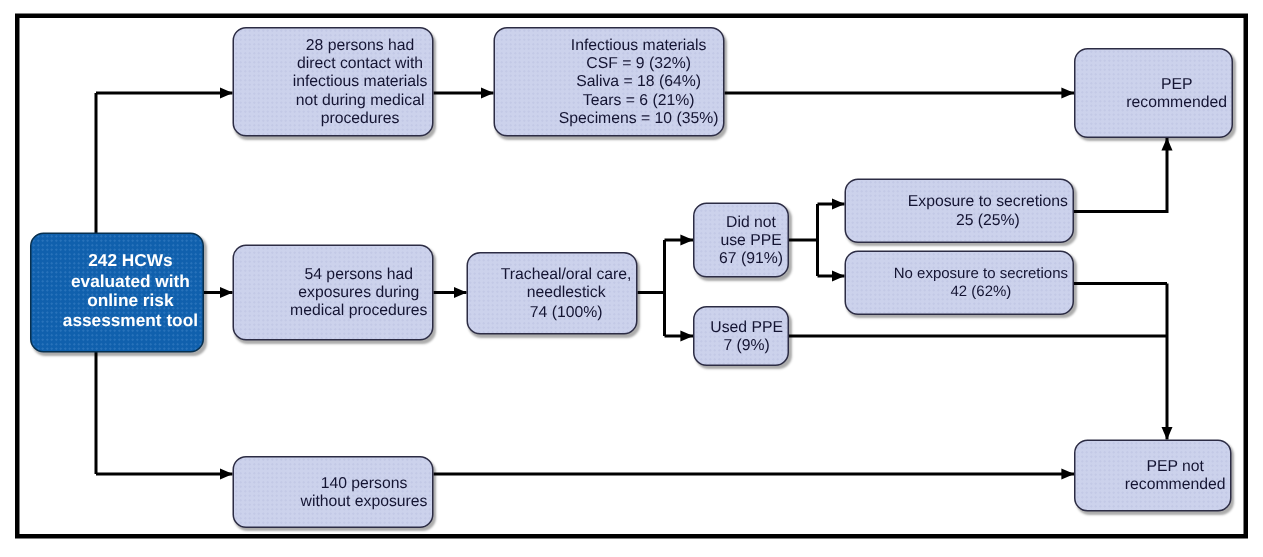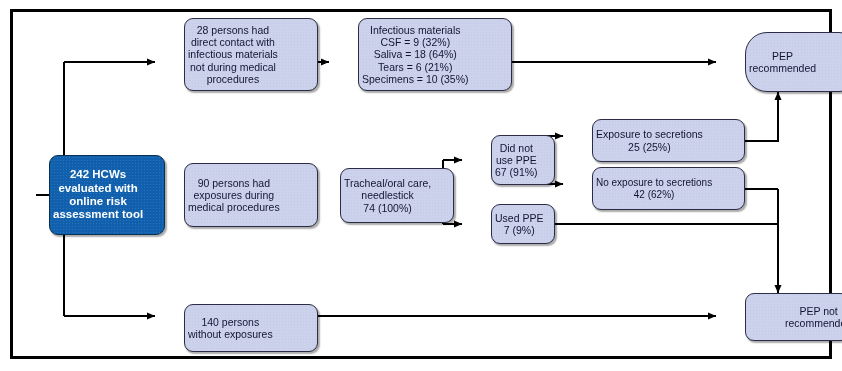--- a/index.html
+++ b/index.html
@@ -37,30 +37,29 @@
     height: 371px;
     pointer-events: none;
   }
   .node {
     position: absolute;
     box-sizing: border-box;
     border: 1.3px solid #2c2c44;
     border-radius: 9px;
     display: flex;
     align-items: center;
-    justify-content: flex-start;
+    justify-content: flex-end;
     text-align: center;
     line-height: 1.16;
     color: #141432;
     background: #ccd2ec;
     background-image: radial-gradient(#c2c8e6 0.6px, transparent 0.7px);
     background-size: 3px 3px;
     box-shadow: 1.5px 2px 1.5px rgba(0,0,0,0.33);
     padding: 2px 3px;
-    margin-left: 29px;
   }
   .node .txt {
     display: block;
     white-space: pre-line;
   }
   .node.primary {
     background: #1060ad;
     background-image: radial-gradient(#2a73bb 0.6px, transparent 0.7px);
     background-size: 3px 3px;
     border: 1.3px solid #08304f;
@@ -136,27 +135,27 @@
   </div>
 
   <div class="node" style="left:329px; top:18px; width:154px; height:73px; font-size:10.5px;">
     <span class="txt">Infectious materials
 CSF = 9 (32%)
 Saliva = 18 (64%)
 Tears = 6 (21%)
 Specimens = 10 (35%)</span>
   </div>
 
-  <div class="node" style="left:716px; top:32px; width:116px; height:60px; font-size:10.5px;border-radius:22px;">
+  <div class="node" style="left:716px; top:32px; width:106px; height:60px; font-size:10.5px;">
     <span class="txt">PEP
 recommended</span>
   </div>
 
   <div class="node" style="left:155px; top:163px; width:134px; height:64px; font-size:10.5px;">
-    <span class="txt">90 persons had
+    <span class="txt">54 persons had
 exposures during
 medical procedures</span>
   </div>
 
   <div class="node" style="left:311px; top:168px; width:114px; height:55px; font-size:10.5px;">
     <span class="txt">Tracheal/oral care,
 needlestick
 74 (100%)</span>
   </div>
 

